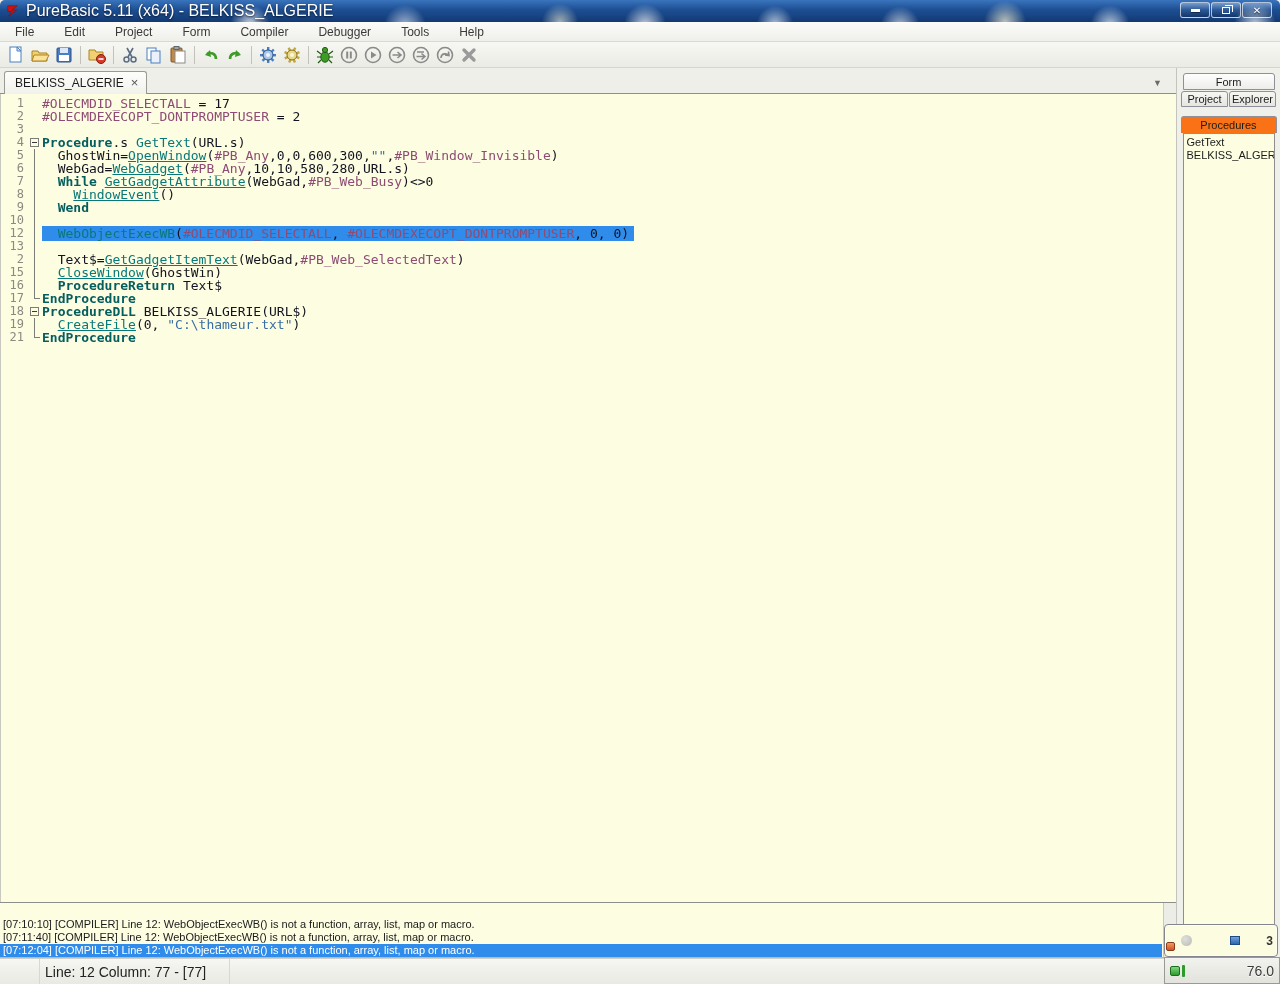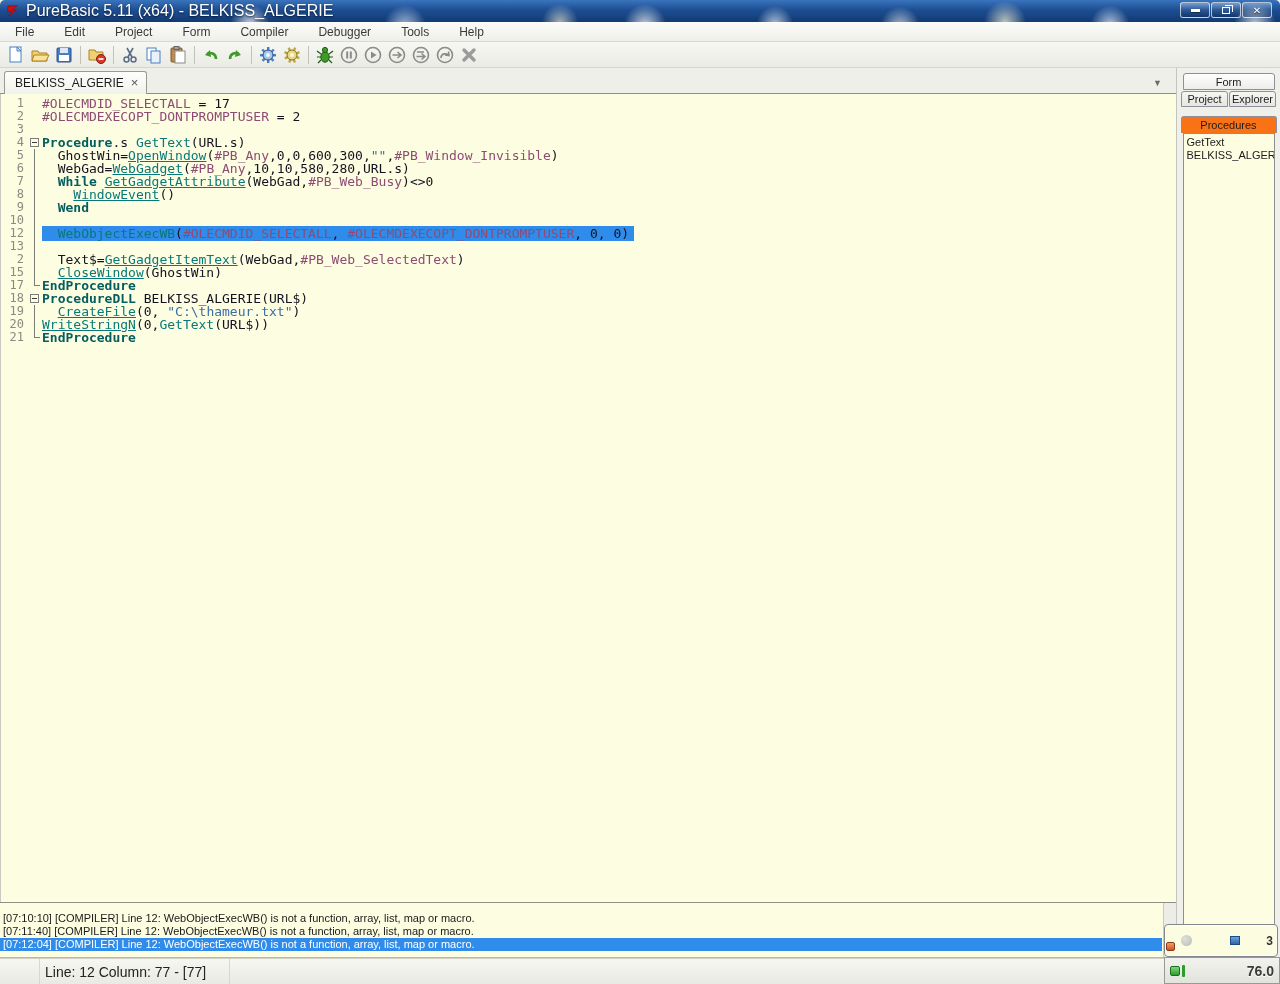--- a/index.html
+++ b/index.html
@@ -95,21 +95,21 @@
   .tf { color:#087878; text-decoration:underline; }
   .tu { color:#087878; }
   .tc { color:#8E4B74; }
   .ts { color:#3A6EA5; }
   .tp { color:#13131f; }
   .hlwrap { background:#2F8CEA; padding-right:5px; }
 
   
   .logpane {
     height:56px; background:#FDFDE2; border-top:1px solid #8f8f89; border-bottom:1px solid #b9b9b2;
-    font-size:11px; color:#1a1a1a; padding-top:9px; position:relative;
+    font-size:11px; color:#1a1a1a; padding-top:15px; position:relative;
   }
   .log-row { height:13px; line-height:13px; padding-left:3px; white-space:nowrap; cursor:default; }
   .log-row.sel { background:#2F8CEA; color:#fff; width:1162px; }
 
   
   .statusbar {
     position:absolute; left:0; right:0; bottom:0; height:26px;
     background:linear-gradient(#F6F6F2,#EAEAE4);
     border-top:1px solid #cfcfc8; display:flex; align-items:center; font-size:14px; color:#222;
   }
@@ -159,21 +159,21 @@
     background:linear-gradient(#6ea3dc,#2f66ad); border:1px solid #1d4a85; }
   .ovl-count { margin-left:auto; margin-right:4px; font-weight:bold; font-size:12px; color:#333; }
   .ovl-bar {
     position:absolute; left:1164px; top:957px; width:116px; height:27px;
     border:1px solid #9a9a94; background:linear-gradient(#F2F2EE,#E3E3DD); z-index:7;
     display:flex; align-items:center;
   }
   .ovl-green { width:10px; height:10px; margin-left:5px; border:1px solid #1d6b1d;
     background:linear-gradient(#7ed87e,#2e9b2e); border-radius:2px; }
   .ovl-greenbar { width:3px; height:12px; background:#2e9b2e; margin-left:2px; border-radius:1px; }
-  .ovl-value { margin-left:auto; margin-right:5px; font-weight:bold; font-size:14px; color:#3a3a3a;
+  .ovl-value { margin-left:auto; margin-right:5px; font-weight:normal; font-size:14px; color:#3a3a3a;
     text-shadow:0 1px 0 #fff; }
   .ovl-orange { position:absolute; left:1166px; top:942px; width:9px; height:9px;
     background:linear-gradient(#f0a05a,#d4502a); border:1px solid #8a3a1a; border-radius:2px; z-index:8; }
   .log-scroll { position:absolute; right:0px; top:0px; width:13px; height:54px; background:#EDEDE8;
     border-left:1px solid #c9c9c2; }
 </style>
 </head>
 <body>
 
 <div class="titlebar">
@@ -354,24 +354,24 @@
         <div class="cl"><span class="ln">5</span><span class="fold"><span class="vline"></span></span><span class="code"><span class="tp">  GhostWin=</span><span class="tf">OpenWindow</span><span class="tp">(</span><span class="tc">#PB_Any</span><span class="tp">,0,0,600,300,</span><span class="ts">""</span><span class="tp">,</span><span class="tc">#PB_Window_Invisible</span><span class="tp">)</span></span></div>
         <div class="cl"><span class="ln">6</span><span class="fold"><span class="vline"></span></span><span class="code"><span class="tp">  WebGad=</span><span class="tf">WebGadget</span><span class="tp">(</span><span class="tc">#PB_Any</span><span class="tp">,10,10,580,280,URL.s)</span></span></div>
         <div class="cl"><span class="ln">7</span><span class="fold"><span class="vline"></span></span><span class="code"><span class="tp">  </span><span class="tk">While</span><span class="tp"> </span><span class="tf">GetGadgetAttribute</span><span class="tp">(WebGad,</span><span class="tc">#PB_Web_Busy</span><span class="tp">)&lt;&gt;0</span></span></div>
         <div class="cl"><span class="ln">8</span><span class="fold"><span class="vline"></span></span><span class="code"><span class="tp">    </span><span class="tf">WindowEvent</span><span class="tp">()</span></span></div>
         <div class="cl"><span class="ln">9</span><span class="fold"><span class="vline"></span></span><span class="code"><span class="tp">  </span><span class="tk">Wend</span></span></div>
         <div class="cl"><span class="ln">10</span><span class="fold"><span class="vline"></span></span><span class="code"></span></div>
         <div class="cl"><span class="ln">12</span><span class="fold"><span class="vline"></span></span><span class="code"><span class="hlwrap"><span class="tp">  </span><span class="tu">WebObjectExecWB</span><span class="tp">(</span><span class="tc">#OLECMDID_SELECTALL</span><span class="tp">, </span><span class="tc">#OLECMDEXECOPT_DONTPROMPTUSER</span><span class="tp">, 0, 0)</span></span></span></div>
         <div class="cl"><span class="ln">13</span><span class="fold"><span class="vline"></span></span><span class="code"></span></div>
         <div class="cl"><span class="ln">2</span><span class="fold"><span class="vline"></span></span><span class="code"><span class="tp">  Text$=</span><span class="tf">GetGadgetItemText</span><span class="tp">(WebGad,</span><span class="tc">#PB_Web_SelectedText</span><span class="tp">)</span></span></div>
         <div class="cl"><span class="ln">15</span><span class="fold"><span class="vline"></span></span><span class="code"><span class="tp">  </span><span class="tf">CloseWindow</span><span class="tp">(GhostWin)</span></span></div>
+        <div class="cl"><span class="ln">16</span><span class="fold"><span class="vline"></span></span><span class="code"><span class="tp">  </span><span class="tk">ProcedureReturn</span><span class="tp"> Text$</span></span></div>
         <div class="cl"><span class="ln">17</span><span class="fold"><span class="vhalf"></span><span class="hstub"></span></span><span class="code"><span class="tk">EndProcedure</span></span></div>
         <div class="cl"><span class="ln">18</span><span class="fold"><span class="fbox"></span></span><span class="code"><span class="tk">ProcedureDLL</span><span class="tp"> BELKISS_ALGERIE(URL$)</span></span></div>
         <div class="cl"><span class="ln">19</span><span class="fold"><span class="vline"></span></span><span class="code"><span class="tp">  </span><span class="tf">CreateFile</span><span class="tp">(0, </span><span class="ts">"C:\thameur.txt"</span><span class="tp">)</span></span></div>
-        <div class="cl"><span class="ln">20</span><span class="fold"><span class="vline"></span></span><span class="code"><span class="tf">WriteStringN</span><span class="tp">(0,</span><span class="tu">GetText</span><span class="tp">(URL$))</span></span></div>
         <div class="cl"><span class="ln">21</span><span class="fold"><span class="vhalf"></span><span class="hstub"></span></span><span class="code"><span class="tk">EndProcedure</span></span></div>
       </div>
 
     <div class="logpane" id="logpane">
       <div class="log-scroll"></div>
     <div class="log-row">[07:10:10] [COMPILER] Line 12: WebObjectExecWB() is not a function, array, list, map or macro.</div>
         <div class="log-row">[07:11:40] [COMPILER] Line 12: WebObjectExecWB() is not a function, array, list, map or macro.</div>
         <div class="log-row sel">[07:12:04] [COMPILER] Line 12: WebObjectExecWB() is not a function, array, list, map or macro.</div>
       </div>
   </div>

